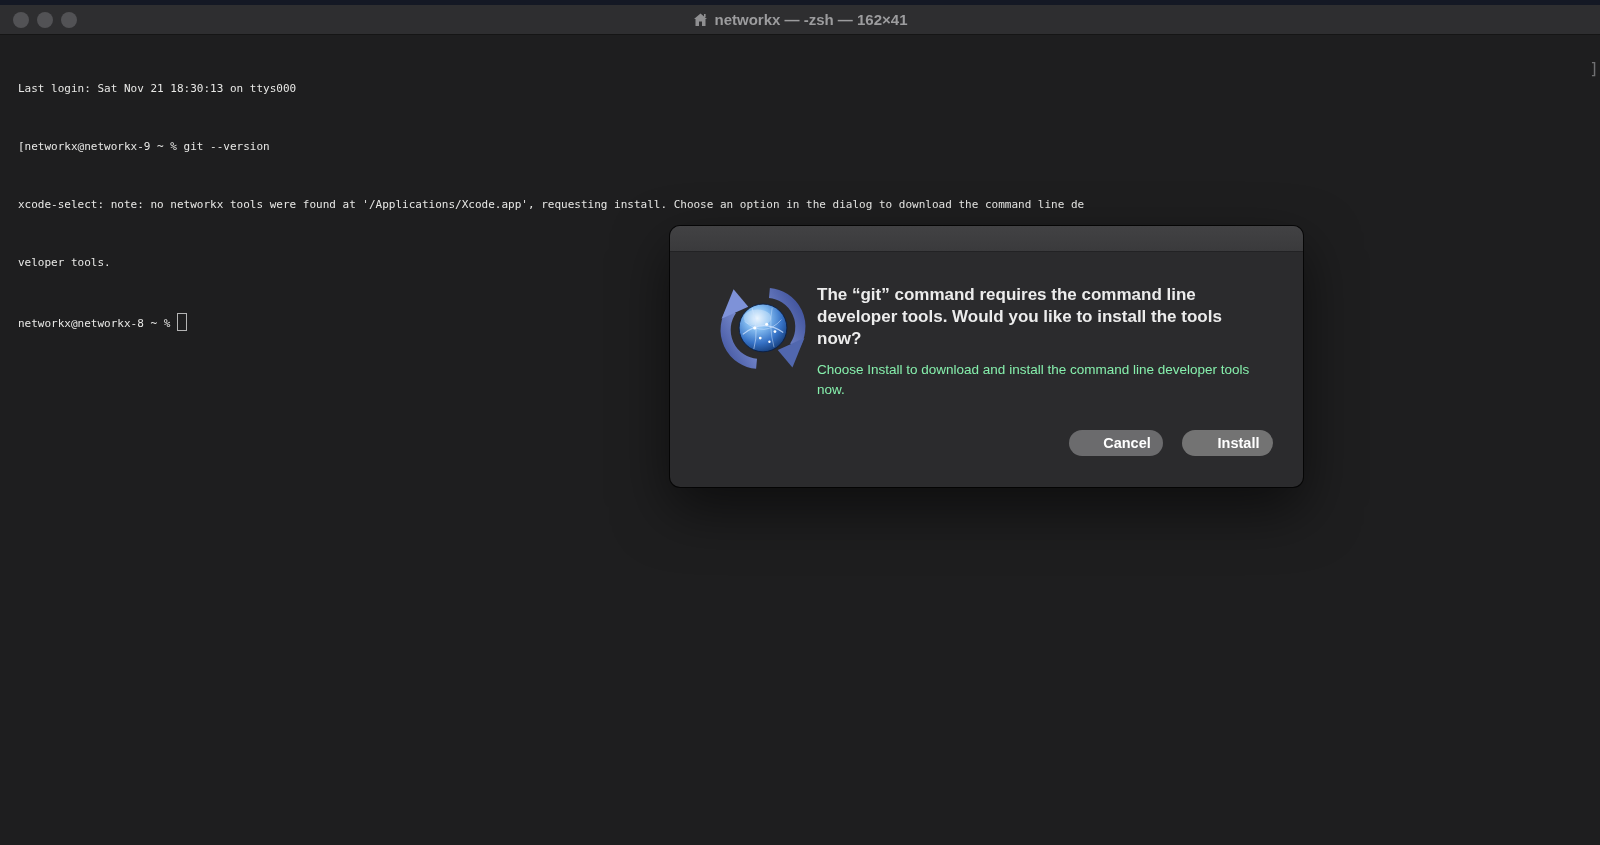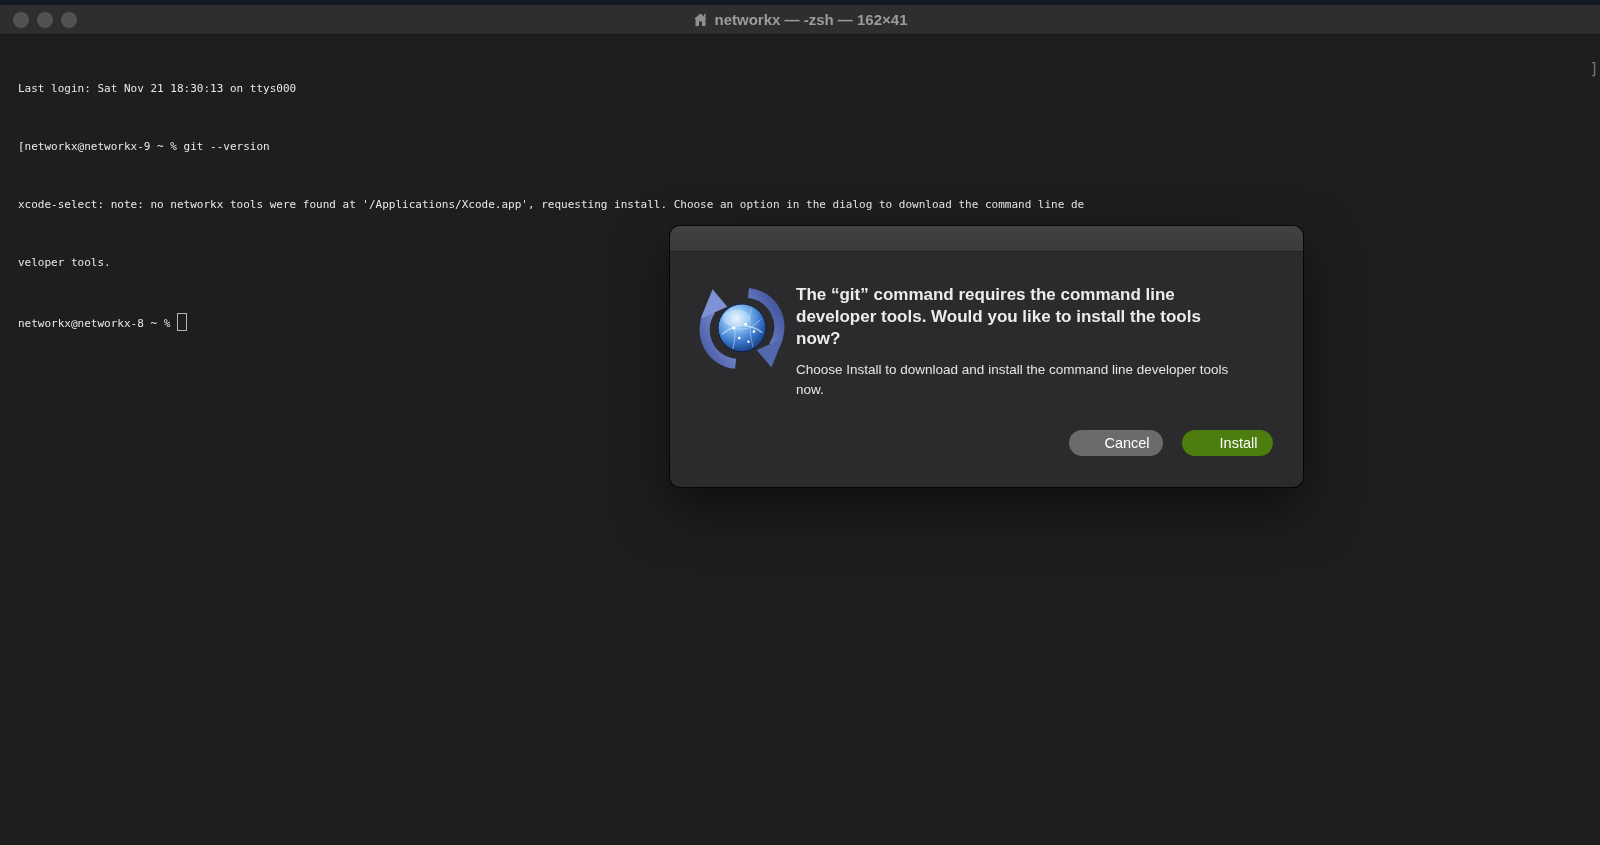--- a/index.html
+++ b/index.html
@@ -47,39 +47,39 @@
   .dialog {
     position:absolute; left:670px; top:226px; width:633px; height:261px;
     background:#2b2b2d; border-radius:10px;
     box-shadow:0 0 0 1px rgba(0,0,0,0.75), 0 22px 55px rgba(0,0,0,0.55);
   }
   .dialog-titlebar {
     height:26px; border-radius:10px 10px 0 0;
     background:linear-gradient(#424244, #3a3a3c);
     border-bottom:1px solid #222224;
   }
-  .dialog-content { position:relative; height:196px; }
+  .dialog-content { position:relative; height:196px;margin-left:21px; }
   .dlg-icon { position:absolute; left:26px; top:29px; width:92px; height:92px; }
   .dlg-heading {
     position:absolute; left:126px; top:32px; width:450px;
     font-size:17px; font-weight:bold; color:#ececec; line-height:22px;
   }
   .dlg-subtext {
     position:absolute; left:126px; top:108px; width:440px;
-    font-size:13.5px; color:#e5e5e5; line-height:19.5px;
+    font-size:13.5px; color:#86efac; line-height:19.5px;
   }
   .btn-row { position:absolute; top:178px; right:30px; display:flex; gap:19px; }
   .btn {
     height:26px; border:none; border-radius:13px;
     display:flex; align-items:center; justify-content:center;
     font-family:"Liberation Sans", sans-serif;
-    font-size:14.5px; font-weight:400; color:#ffffff; cursor:pointer;padding-left:28px;
+    font-size:14.5px; font-weight:700; color:#ffffff; cursor:pointer;padding-left:28px;
   }
   .btn-cancel { width:94px; background:#6b6b6d; }
-  .btn-install { width:91px; background:#4d7c0f; }
+  .btn-install { width:91px; background:#737373; }
 </style>
 </head>
 <body>
 
 <div class="desktop-strip"></div>
 
 <div class="titlebar">
   <div class="traffic">
     <div class="light"></div>
     <div class="light"></div>

